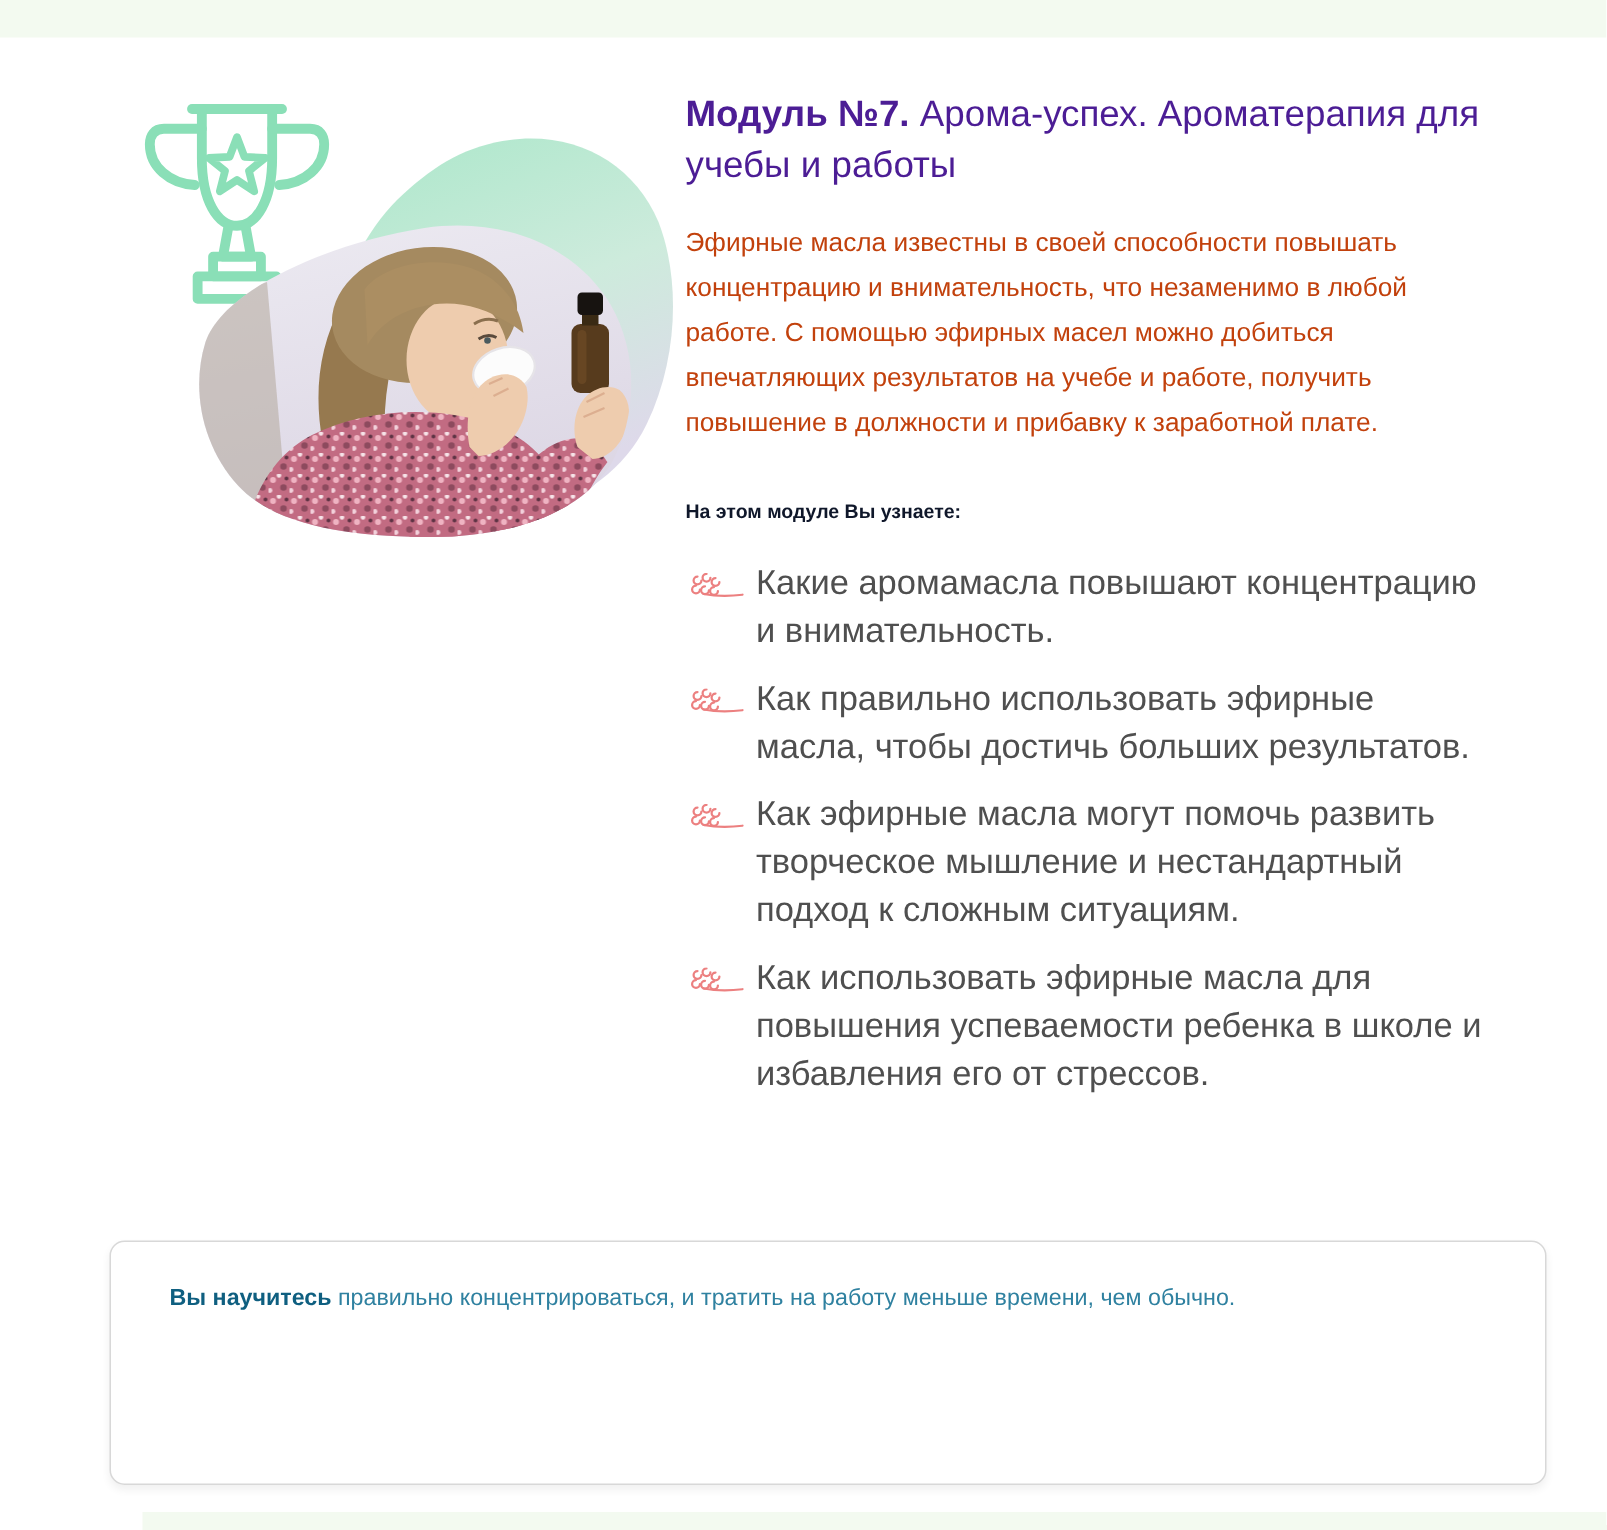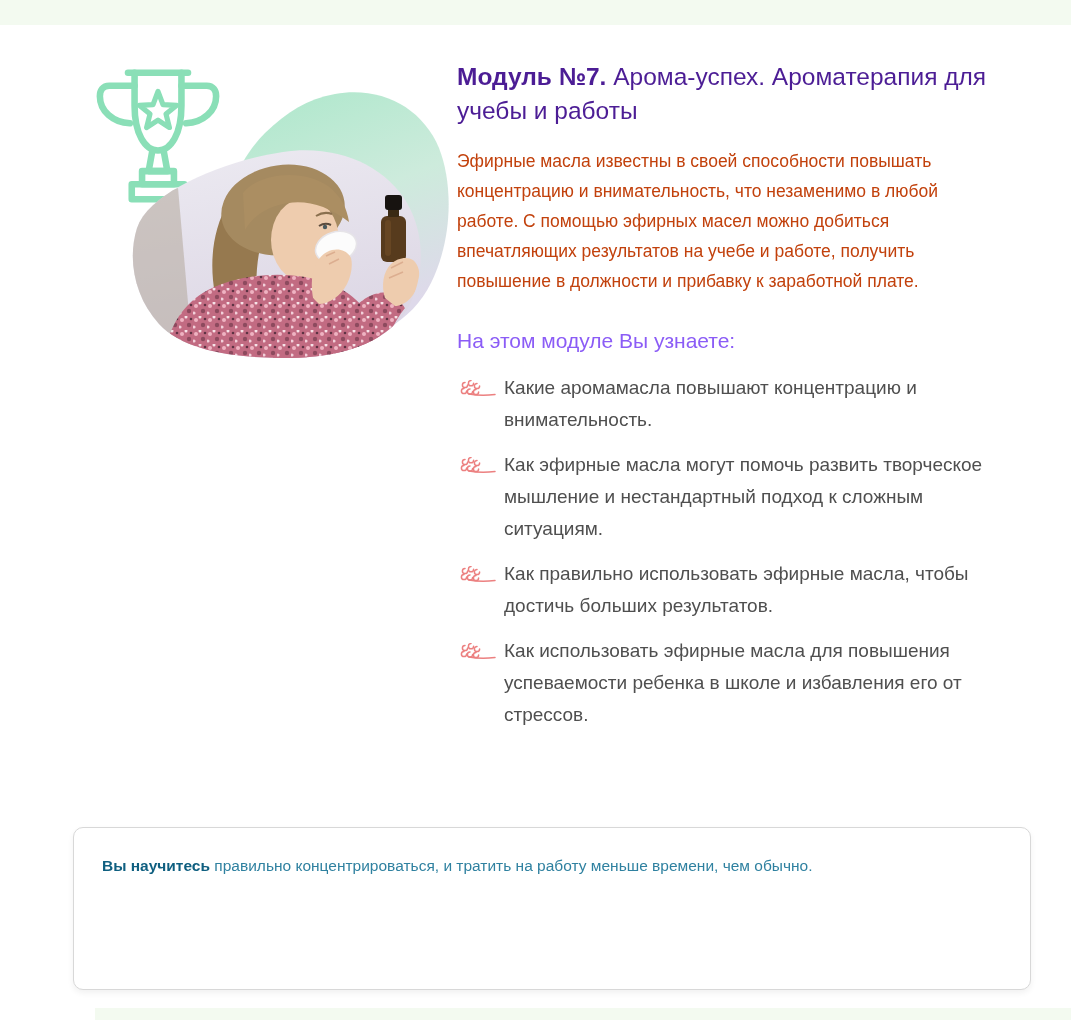--- a/index.html
+++ b/index.html
@@ -40,41 +40,41 @@
     font-weight: 700; color: #4c1d95;
   }
   .title .regular { font-weight: 400; }
   .intro {
     margin: 18px 0 0;
     font-size: 17.5px; line-height: 30px;
     color: #c2410c;
   }
   .learn-heading {
     margin: 33px 0 0;
-    font-size: 21px; line-height: 24px;
-    font-weight: 400; color: #8b5cf6;
+    font-size: 13px; line-height: 24px;
+    font-weight: 700; color: #0f172a;
   }
   .learn-list { list-style: none; margin: 19px 0 0; padding: 0; }
   .learn-item {
     display: flex; align-items: flex-start;
     margin: 0 0 13px;
-    font-size: 19px; line-height: 32px;
+    font-size: 23px; line-height: 32px;
     color: #4f4f4f;
   }
   .bullet-wrap { flex: 0 0 47px; padding-top: 8px; }
   .item-text { flex: 1; }
   
   .benefits-box {
     position: absolute; left: 73px; top: 827px;
     width: 958px; height: 163px;
     background: #ffffff;
     border: 1px solid #d8d8d8;
     border-radius: 10px;
     box-shadow: 0 3px 6px rgba(0,0,0,0.06);
-    padding: 24px 28px;
+    padding: 24px 39px;
   }
   .benefit-p {
     margin: 0 0 21px;
     font-size: 15.5px; line-height: 28px;
     color: #2f81a0;
   }
   .benefit-lead { font-weight: 700; color: #0f5f80; }
 </style>
 </head>
 <body>
@@ -185,35 +185,35 @@
         <svg width="40" height="22" viewBox="0 0 40 22" fill="none" stroke="#ec8080" stroke-width="1.5" stroke-linecap="round">
           <path d="M12 14 C 20 15.5 30 15.5 38 14.5"></path>
           <path d="M10.6 5 A2.6 2.6 0 1 1 8 2.4"></path>
           <path d="M16.6 3.2 A2.6 2.6 0 1 1 14 0.6"></path>
           <path d="M22.6 6 A2.6 2.6 0 1 1 20 3.4"></path>
           <path d="M9.6 11 A2.6 2.6 0 1 1 7 8.4"></path>
           <path d="M15.6 11.5 A2.6 2.6 0 1 1 13 8.9"></path>
           <path d="M21.6 12 A2.6 2.6 0 1 1 19 9.4"></path>
         </svg>
       </span>
+      <span class="item-text">Как правильно использовать эфирные масла, чтобы достичь больших результатов.</span>
+    </li>
+    <li class="learn-item">
+      <span class="bullet-wrap">
+        <svg width="40" height="22" viewBox="0 0 40 22" fill="none" stroke="#ec8080" stroke-width="1.5" stroke-linecap="round">
+          <path d="M12 14 C 20 15.5 30 15.5 38 14.5"></path>
+          <path d="M10.6 5 A2.6 2.6 0 1 1 8 2.4"></path>
+          <path d="M16.6 3.2 A2.6 2.6 0 1 1 14 0.6"></path>
+          <path d="M22.6 6 A2.6 2.6 0 1 1 20 3.4"></path>
+          <path d="M9.6 11 A2.6 2.6 0 1 1 7 8.4"></path>
+          <path d="M15.6 11.5 A2.6 2.6 0 1 1 13 8.9"></path>
+          <path d="M21.6 12 A2.6 2.6 0 1 1 19 9.4"></path>
+        </svg>
+      </span>
       <span class="item-text">Как эфирные масла могут помочь развить творческое мышление и нестандартный подход к сложным ситуациям.</span>
-    </li>
-    <li class="learn-item">
-      <span class="bullet-wrap">
-        <svg width="40" height="22" viewBox="0 0 40 22" fill="none" stroke="#ec8080" stroke-width="1.5" stroke-linecap="round">
-          <path d="M12 14 C 20 15.5 30 15.5 38 14.5"></path>
-          <path d="M10.6 5 A2.6 2.6 0 1 1 8 2.4"></path>
-          <path d="M16.6 3.2 A2.6 2.6 0 1 1 14 0.6"></path>
-          <path d="M22.6 6 A2.6 2.6 0 1 1 20 3.4"></path>
-          <path d="M9.6 11 A2.6 2.6 0 1 1 7 8.4"></path>
-          <path d="M15.6 11.5 A2.6 2.6 0 1 1 13 8.9"></path>
-          <path d="M21.6 12 A2.6 2.6 0 1 1 19 9.4"></path>
-        </svg>
-      </span>
-      <span class="item-text">Как правильно использовать эфирные масла, чтобы достичь больших результатов.</span>
     </li>
     <li class="learn-item">
       <span class="bullet-wrap">
         <svg width="40" height="22" viewBox="0 0 40 22" fill="none" stroke="#ec8080" stroke-width="1.5" stroke-linecap="round">
           <path d="M12 14 C 20 15.5 30 15.5 38 14.5"></path>
           <path d="M10.6 5 A2.6 2.6 0 1 1 8 2.4"></path>
           <path d="M16.6 3.2 A2.6 2.6 0 1 1 14 0.6"></path>
           <path d="M22.6 6 A2.6 2.6 0 1 1 20 3.4"></path>
           <path d="M9.6 11 A2.6 2.6 0 1 1 7 8.4"></path>
           <path d="M15.6 11.5 A2.6 2.6 0 1 1 13 8.9"></path>

